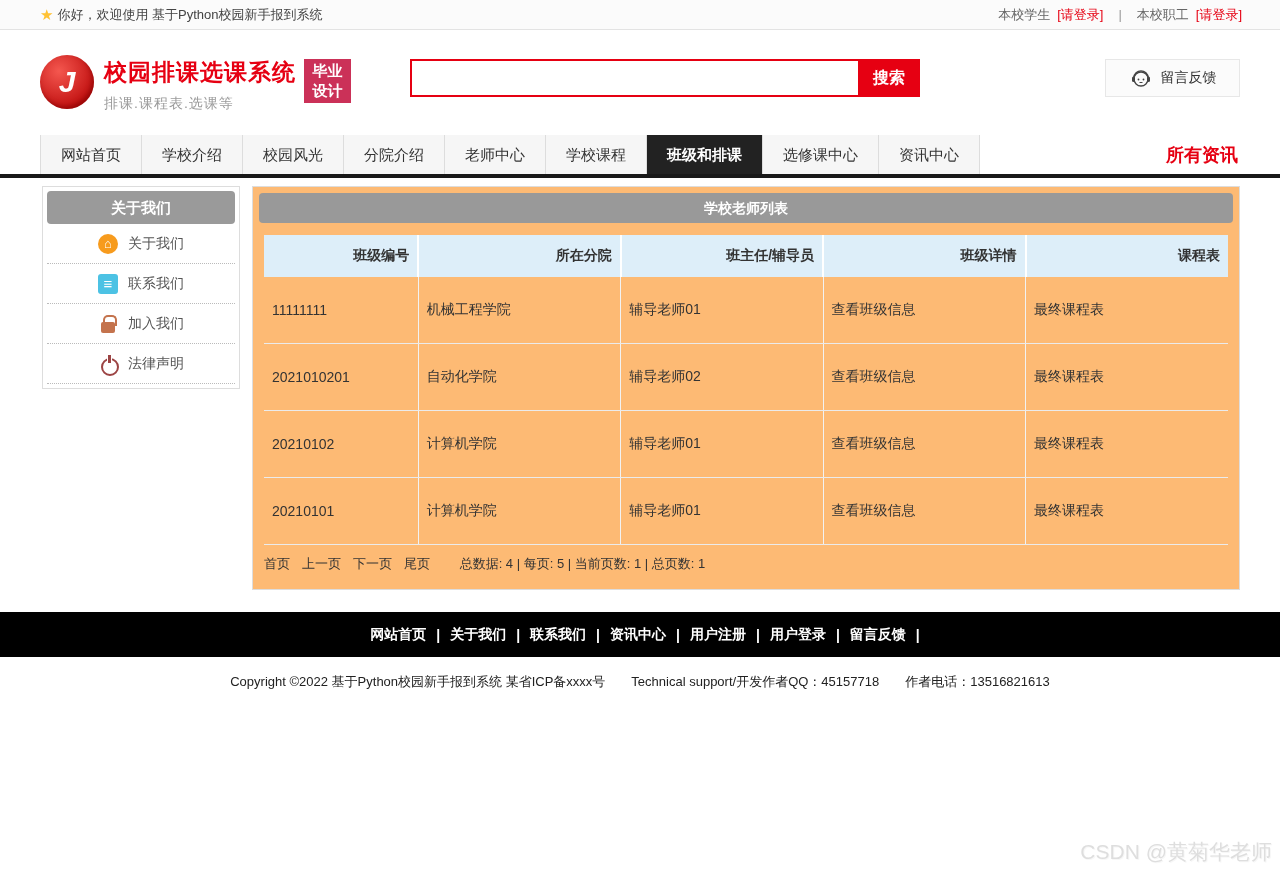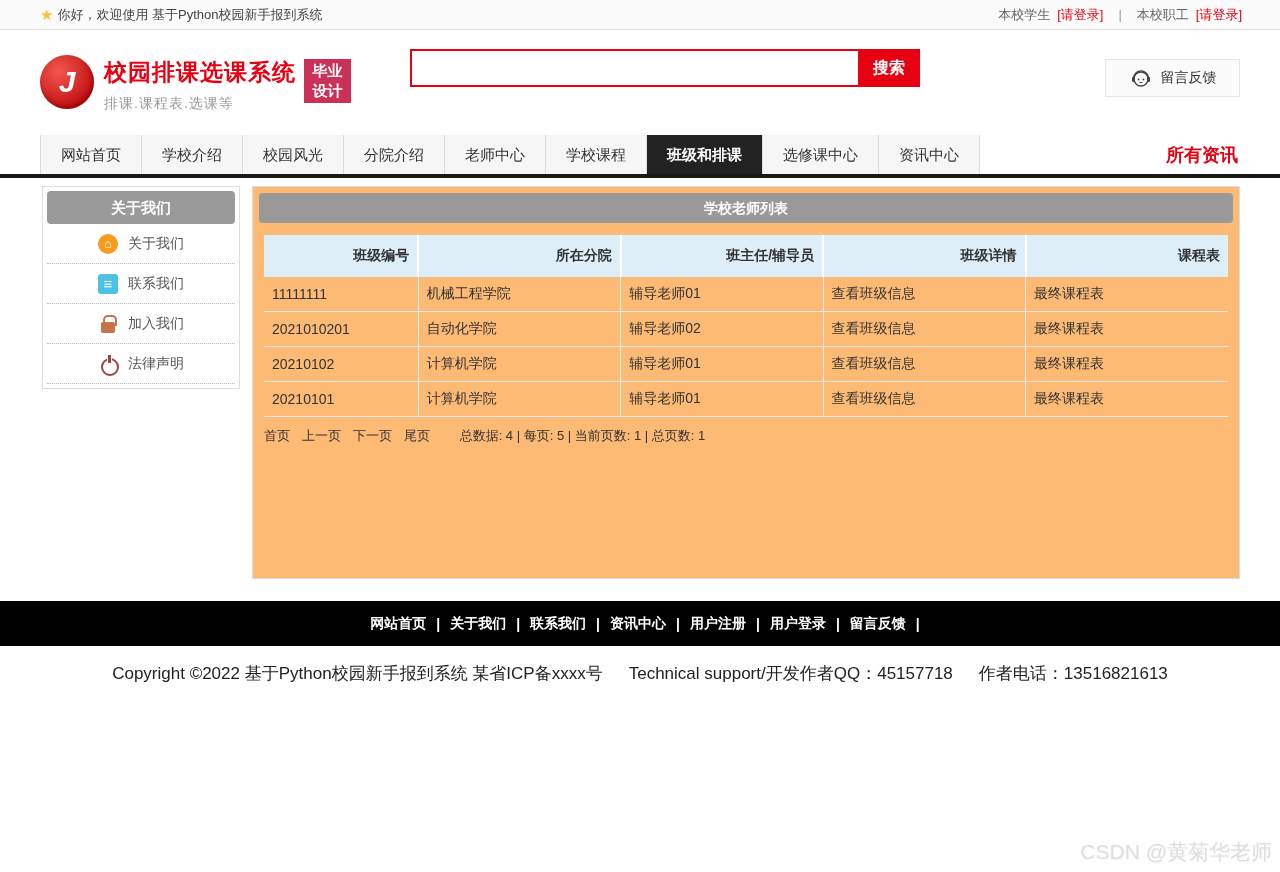--- a/index.html
+++ b/index.html
@@ -36,21 +36,21 @@
     font-size: 30px; font-style: italic; font-weight: bold; margin-right: 10px;
     box-shadow: inset -2px -3px 4px rgba(120,0,0,.5);
   }
   .site-title { font-size: 23px; font-weight: bold; color: #e60012; letter-spacing: 1px; margin-top: 2px; }
   .site-sub { font-size: 14px; color: #9a9a9a; margin-top: 7px; letter-spacing: 1px; }
   .grad-badge {
     margin-left: 8px; margin-top: 4px; width: 47px; padding: 2px 8px;
     background: #cb3158; color: #fff; text-align: center;
     font-size: 15px; font-weight: bold; line-height: 20px;
   }
-  .search-area { position: absolute; left: 370px; top: 19px; width: 510px; }
+  .search-area { position: absolute; left: 370px; top: 29px; width: 510px; }
   .search-box { display: flex; height: 38px; }
   .search-input {
     flex: 1; border: 2px solid #e60012; border-right: none; outline: none;
     padding: 0 8px; font-size: 14px; height: 38px;
   }
   .search-btn {
     width: 62px; height: 38px; background: #e60012; color: #fff; border: none;
     font-size: 16px; font-weight: bold; cursor: pointer;
   }
   .hot-words { margin-top: 9px; font-size: 13px; color: #333; padding-left: 3px; }
@@ -107,37 +107,37 @@
     height: 30px; line-height: 30px; background: #999; border-radius: 4px;
     color: #fff; font-size: 14px; font-weight: bold; text-align: center;
   }
   table.data-table { width: calc(100% - 10px); margin: 12px 5px 0 5px; border-collapse: collapse; font-size: 14px; }
   .data-table th {
     background: #ddeef9; text-align: right; font-weight: bold; padding: 12px 8px;
     border-left: 2px solid #fff;
   }
   .data-table th:first-child { border-left: none; }
   .data-table td {
-    padding: 8px 8px; border-bottom: 1px solid #ebebeb; border-left: 1px solid #f2f2f2; color: #333;
+    padding: 24px 8px; border-bottom: 1px solid #ebebeb; border-left: 1px solid #f2f2f2; color: #333;
   }
   .data-table td:first-child { border-left: none; }
   .pagination { margin: 10px 5px; font-size: 13px; color: #333; }
   .pg-link { margin-right: 12px; cursor: pointer; }
   .pg-stats { margin-left: 14px; }
 
   
   .footer-black {
     margin-top: 22px; height: 45px; background: #000; color: #fff;
     display: flex; align-items: center; justify-content: center;
     font-size: 14px; font-weight: bold;
   }
   .f-item { display: inline-flex; align-items: center; }
   .f-link { margin: 0 10px; cursor: pointer; }
   .f-sep { color: #fff; }
-  .copyright { text-align: center; margin-top: 16px; font-size: 17px; color: #222; }
+  .copyright { text-align: center; margin-top: 16px; font-size: 13px; color: #222; }
   .copyright span { margin-right: 26px; }
   .copyright span:last-child { margin-right: 0; }
 
   .watermark {
     position: absolute; right: 8px; bottom: 6px; font-size: 21px; color: #dedede;
     text-shadow: 1px 1px 0 #f7f7f7;
   }
 </style>
 </head>
 <body>

